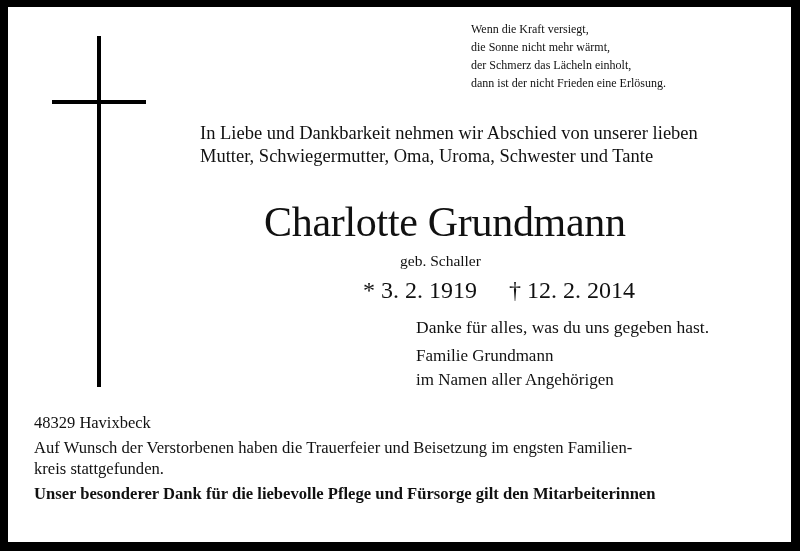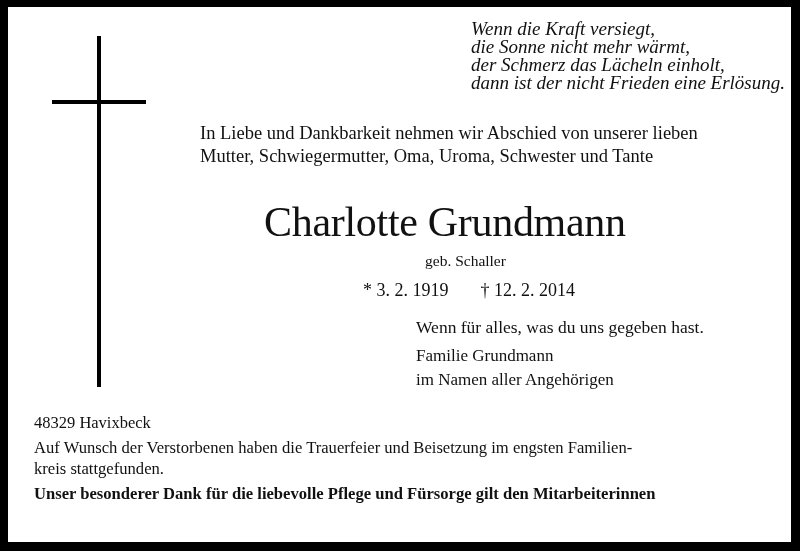--- a/index.html
+++ b/index.html
@@ -9,26 +9,26 @@
     font-family: "Liberation Serif", "DejaVu Serif", serif;
     color: #111;
   }
   .sheet {
     position: absolute; left: 8px; top: 7px; width: 783px; height: 535px;
     background: #fff;
   }
   .abs { position: absolute; white-space: nowrap; }
   .cross-v { position: absolute; left: 89px; top: 29px; width: 4px; height: 351px; background: #000; }
   .cross-h { position: absolute; left: 44px; top: 93px; width: 94px; height: 4px; background: #000; }
-  .poem { left: 463px; top: 13px; font-style: italic; font-size: 19px; line-height: 18px; }
+  .poem { left: 463px; top: 13px; font-size: 12px; line-height: 18px; }
   .poem div { white-space: nowrap; }
   .intro { left: 192px; top: 115px; font-size: 18.5px; line-height: 23px; }
   .name { left: 256px; top: 190px; font-size: 42px; line-height: 50px; letter-spacing: -0.3px; }
-  .maiden { left: 417px; top: 244px; font-size: 15.5px; line-height: 20px; text-align: center; }
-  .dates { left: 355px; top: 271px; font-size: 18px; line-height: 24px; }
+  .maiden { left: 392px; top: 244px; font-size: 15.5px; line-height: 20px; text-align: center; }
+  .dates { left: 355px; top: 271px; font-size: 24px; line-height: 24px; }
   .dates .death { margin-left: 32px; }
   .thanks { left: 408px; top: 309px; font-size: 17.5px; line-height: 23px; }
   .family { left: 408px; top: 337px; font-size: 17px; line-height: 24px; }
   .city { left: 26px; top: 406px; font-size: 16.5px; line-height: 20px; }
   .para1 { left: 26px; top: 430px; font-size: 16.6px; line-height: 21px; }
   .para2 { left: 26px; top: 476px; font-size: 16.6px; line-height: 21px; font-weight: bold; }
 </style>
 </head>
 <body>
 
@@ -51,21 +51,21 @@
     <div>Mutter, Schwiegermutter, Oma, Uroma, Schwester und Tante</div>
   </div>
 
   <div class="abs name">Charlotte Grundmann</div>
   <div class="abs maiden">geb. Schaller</div>
 
   <div class="abs dates">
     <span>* 3. 2. 1919</span><span class="death">† 12. 2. 2014</span>
   </div>
 
-  <div class="abs thanks">Wenn für alles, was du uns gegeben hast.</div>
+  <div class="abs thanks">Danke für alles, was du uns gegeben hast.</div>
 
   <div class="abs family">
     <div>Familie Grundmann</div>
     <div>im Namen aller Angehörigen</div>
   </div>
 
   <div class="abs city">48329 Havixbeck</div>
 
   <div class="abs para1">
     <div>Auf Wunsch der Verstorbenen haben die Trauerfeier und Beisetzung im engsten Familien-</div>

